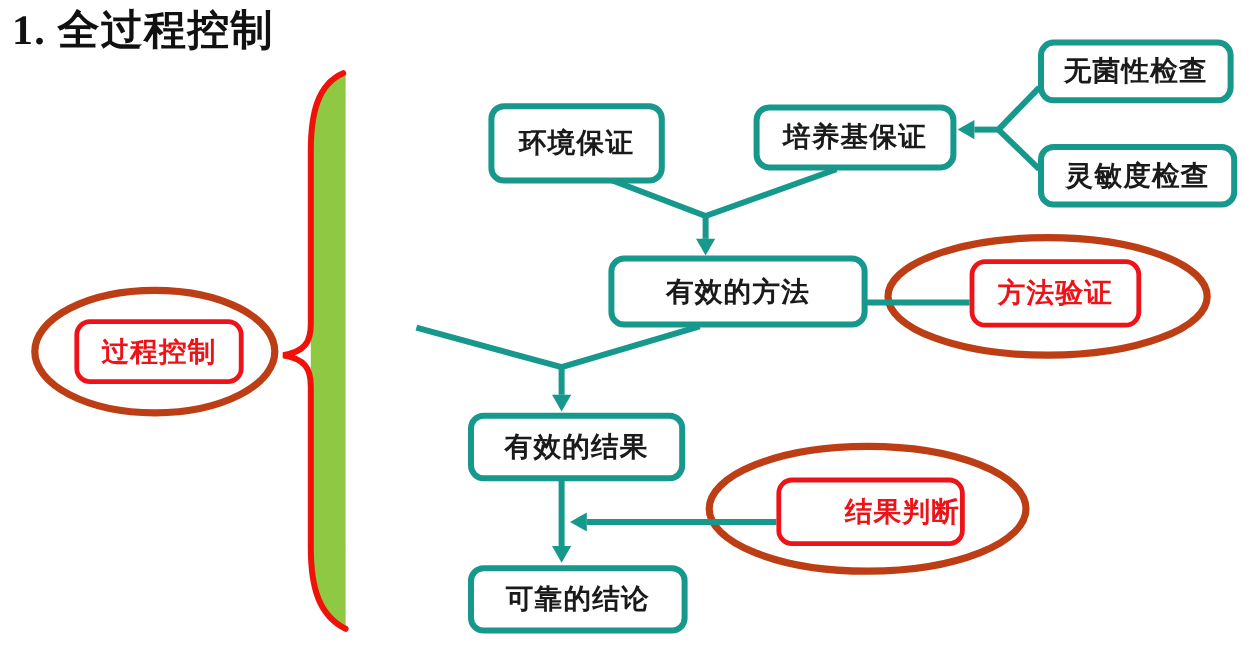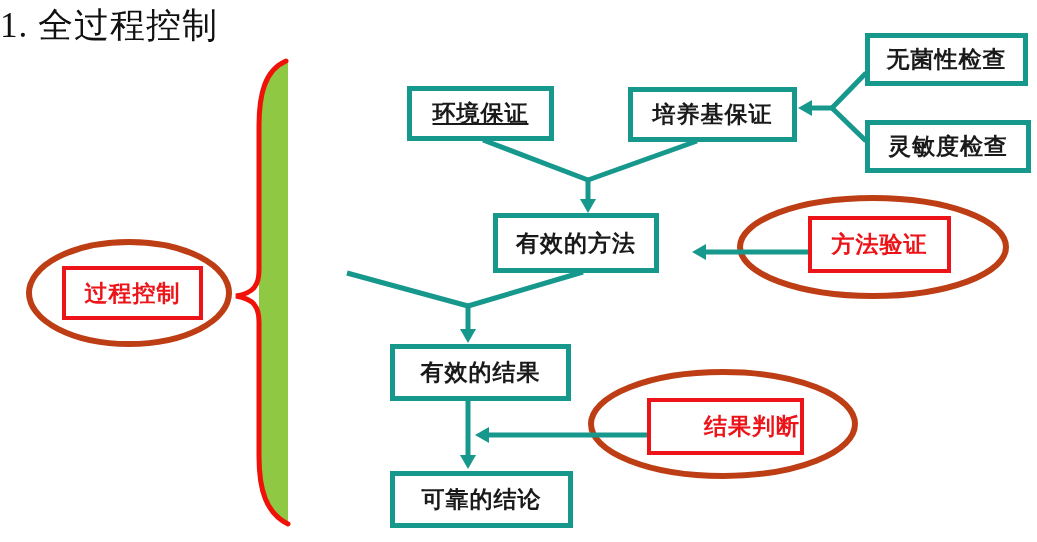--- a/index.html
+++ b/index.html
@@ -5,41 +5,41 @@
   html,body{margin:0;padding:0;background:#fff;}
   #canvas{
     position:relative;
     width:1037px;height:542px;
     background:#ffffff;
     overflow:hidden;
     font-family:"Liberation Sans","DejaVu Sans",sans-serif;
   }
   #diagram-svg{position:absolute;left:0;top:0;z-index:1;}
   .page-title{
-    position:absolute;left:0;top:2px;z-index:3;
+    position:absolute;left:10px;top:2px;z-index:3;
     font-family:"Liberation Serif","DejaVu Serif",serif;
-    font-weight:normal;font-size:35px;color:#111;
+    font-weight:bold;font-size:35px;color:#111;
     letter-spacing:1px;white-space:nowrap;
   }
   .tbox,.rbox{
     position:absolute;z-index:2;
     display:flex;align-items:center;justify-content:center;
     background:#ffffff;box-sizing:border-box;
     font-weight:bold;font-size:23px;line-height:1;
-    letter-spacing:1px;white-space:nowrap;
+    letter-spacing:1px;white-space:nowrap;border-radius:13px;
   }
   .tbox{border:5px solid #17988D;color:#1a1a1a;}
   .rbox{border:4px solid #EC1418;color:#EC1418;}
   
-  .n-env        {left:407px;top:86px; width:147px;height:55px;text-decoration:underline;}
+  .n-env        {left:407px;top:86px; width:147px;height:67px;}
   .n-medium     {left:628px;top:87px; width:169px;height:55px;}
   .n-sterility  {left:865px;top:33px; width:163px;height:53px;}
   .n-sensitivity{left:865px;top:120px;width:166px;height:53px;}
   .n-sop        {left:290px;top:215px;width:161px;height:58px;}
-  .n-method     {left:493px;top:213px;width:166px;height:60px;}
+  .n-method     {left:507px;top:213px;width:216px;height:60px;}
   .n-result     {left:390px;top:344px;width:181px;height:57px;align-items:center;}
   .n-conclusion {left:390px;top:471px;width:183px;height:57px;}
   
   .n-process    {left:62px; top:266px;width:141px;height:54px;}
   .n-validation {left:808px;top:216px;width:143px;height:57px;align-items:center;}
   .n-judgment   {left:647px;top:398px;width:157px;height:57px;justify-content:flex-end;}
 </style>
 </head>
 <body>
 

